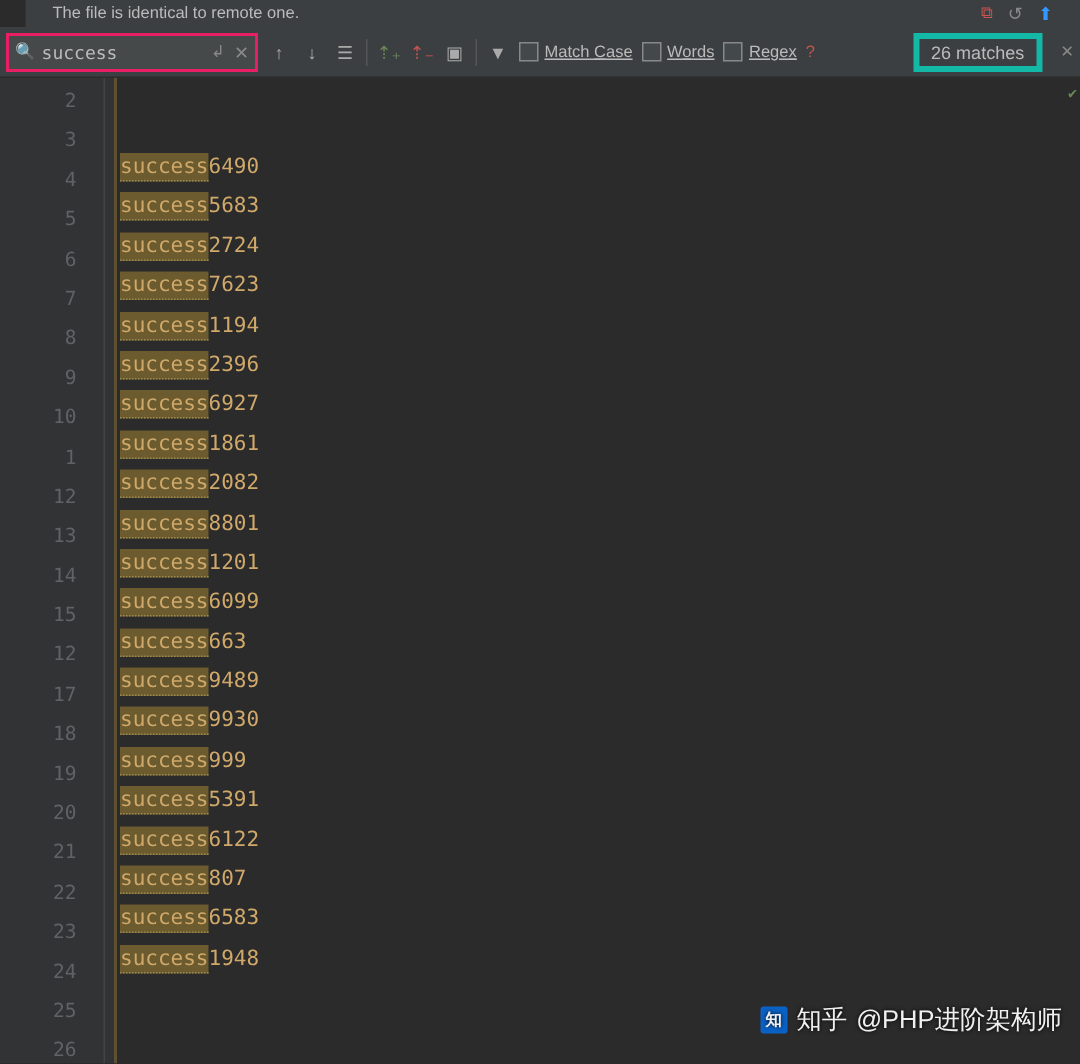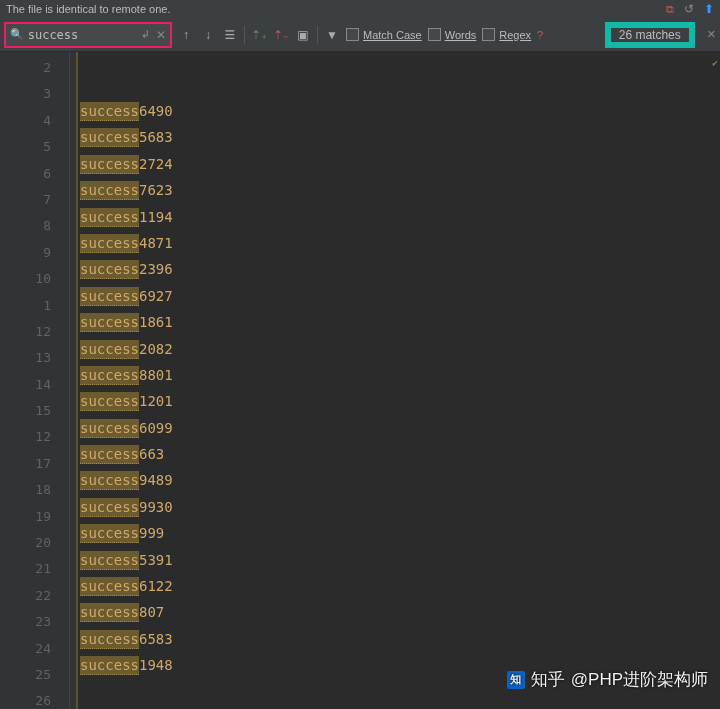--- a/index.html
+++ b/index.html
@@ -12,24 +12,25 @@
     color: #a9b7c6;
     overflow: hidden;
     position: relative;
   }
   .status-bar {
     height: 18px;
     background: #3c3f41;
     color: #bbbbbb;
     font-family: sans-serif;
     font-size: 11px;
-    padding: 2px 6px;
+    padding: 2px 18px;
     display: flex;
     align-items: center;
     justify-content: space-between;
+    margin-left: 17px;
   }
   .status-icons { display: flex; gap: 10px; align-items: center; }
   .status-icons span { color: #888; font-size: 12px; cursor: pointer; }
   .status-icons .diff { color: #c75450; font-size: 11px; }
   .status-icons .upload { color: #3399ff; }
 
   .find-bar {
     height: 34px;
     background: #3c3f41;
     display: flex;
@@ -77,21 +78,21 @@
   }
   .chk .box {
     width: 13px; height: 13px;
     border: 1px solid #888;
     background: #43494a;
   }
   .chk u { text-decoration: underline; }
   .help { color: #c75450; font-size: 11px; }
 
   .matches {
-    border: 6px solid #14b8a6;
+    border: 4px solid #14b8a6;
     height: 26px;
     display: flex;
     align-items: center;
     padding: 0 8px;
     color: #bbb;
     font-size: 12px;
     margin-left: auto;
   }
   .close-find { color: #888; font-size: 11px; margin-left: 6px; cursor: pointer; }
 
@@ -248,21 +249,20 @@
       <div>25</div>
       <div>26</div>
     </div>
   <div class="vbar"></div>
   <div class="code" id="code">
       <div class="line"><span class="hl">success</span>6490</div>
       <div class="line"><span class="hl">success</span>5683</div>
       <div class="line"><span class="hl">success</span>2724</div>
       <div class="line"><span class="hl">success</span>7623</div>
       <div class="line"><span class="hl">success</span>1194</div>
-      <div class="line"><span class="hl">success</span>4871</div>
       <div class="line"><span class="hl">success</span>2396</div>
       <div class="line"><span class="hl">success</span>6927</div>
       <div class="line"><span class="hl">success</span>1861</div>
       <div class="line"><span class="hl">success</span>2082</div>
       <div class="line"><span class="hl">success</span>8801</div>
       <div class="line"><span class="hl">success</span>1201</div>
       <div class="line"><span class="hl">success</span>6099</div>
       <div class="line"><span class="hl">success</span>663</div>
       <div class="line"><span class="hl">success</span>9489</div>
       <div class="line"><span class="hl">success</span>9930</div>

